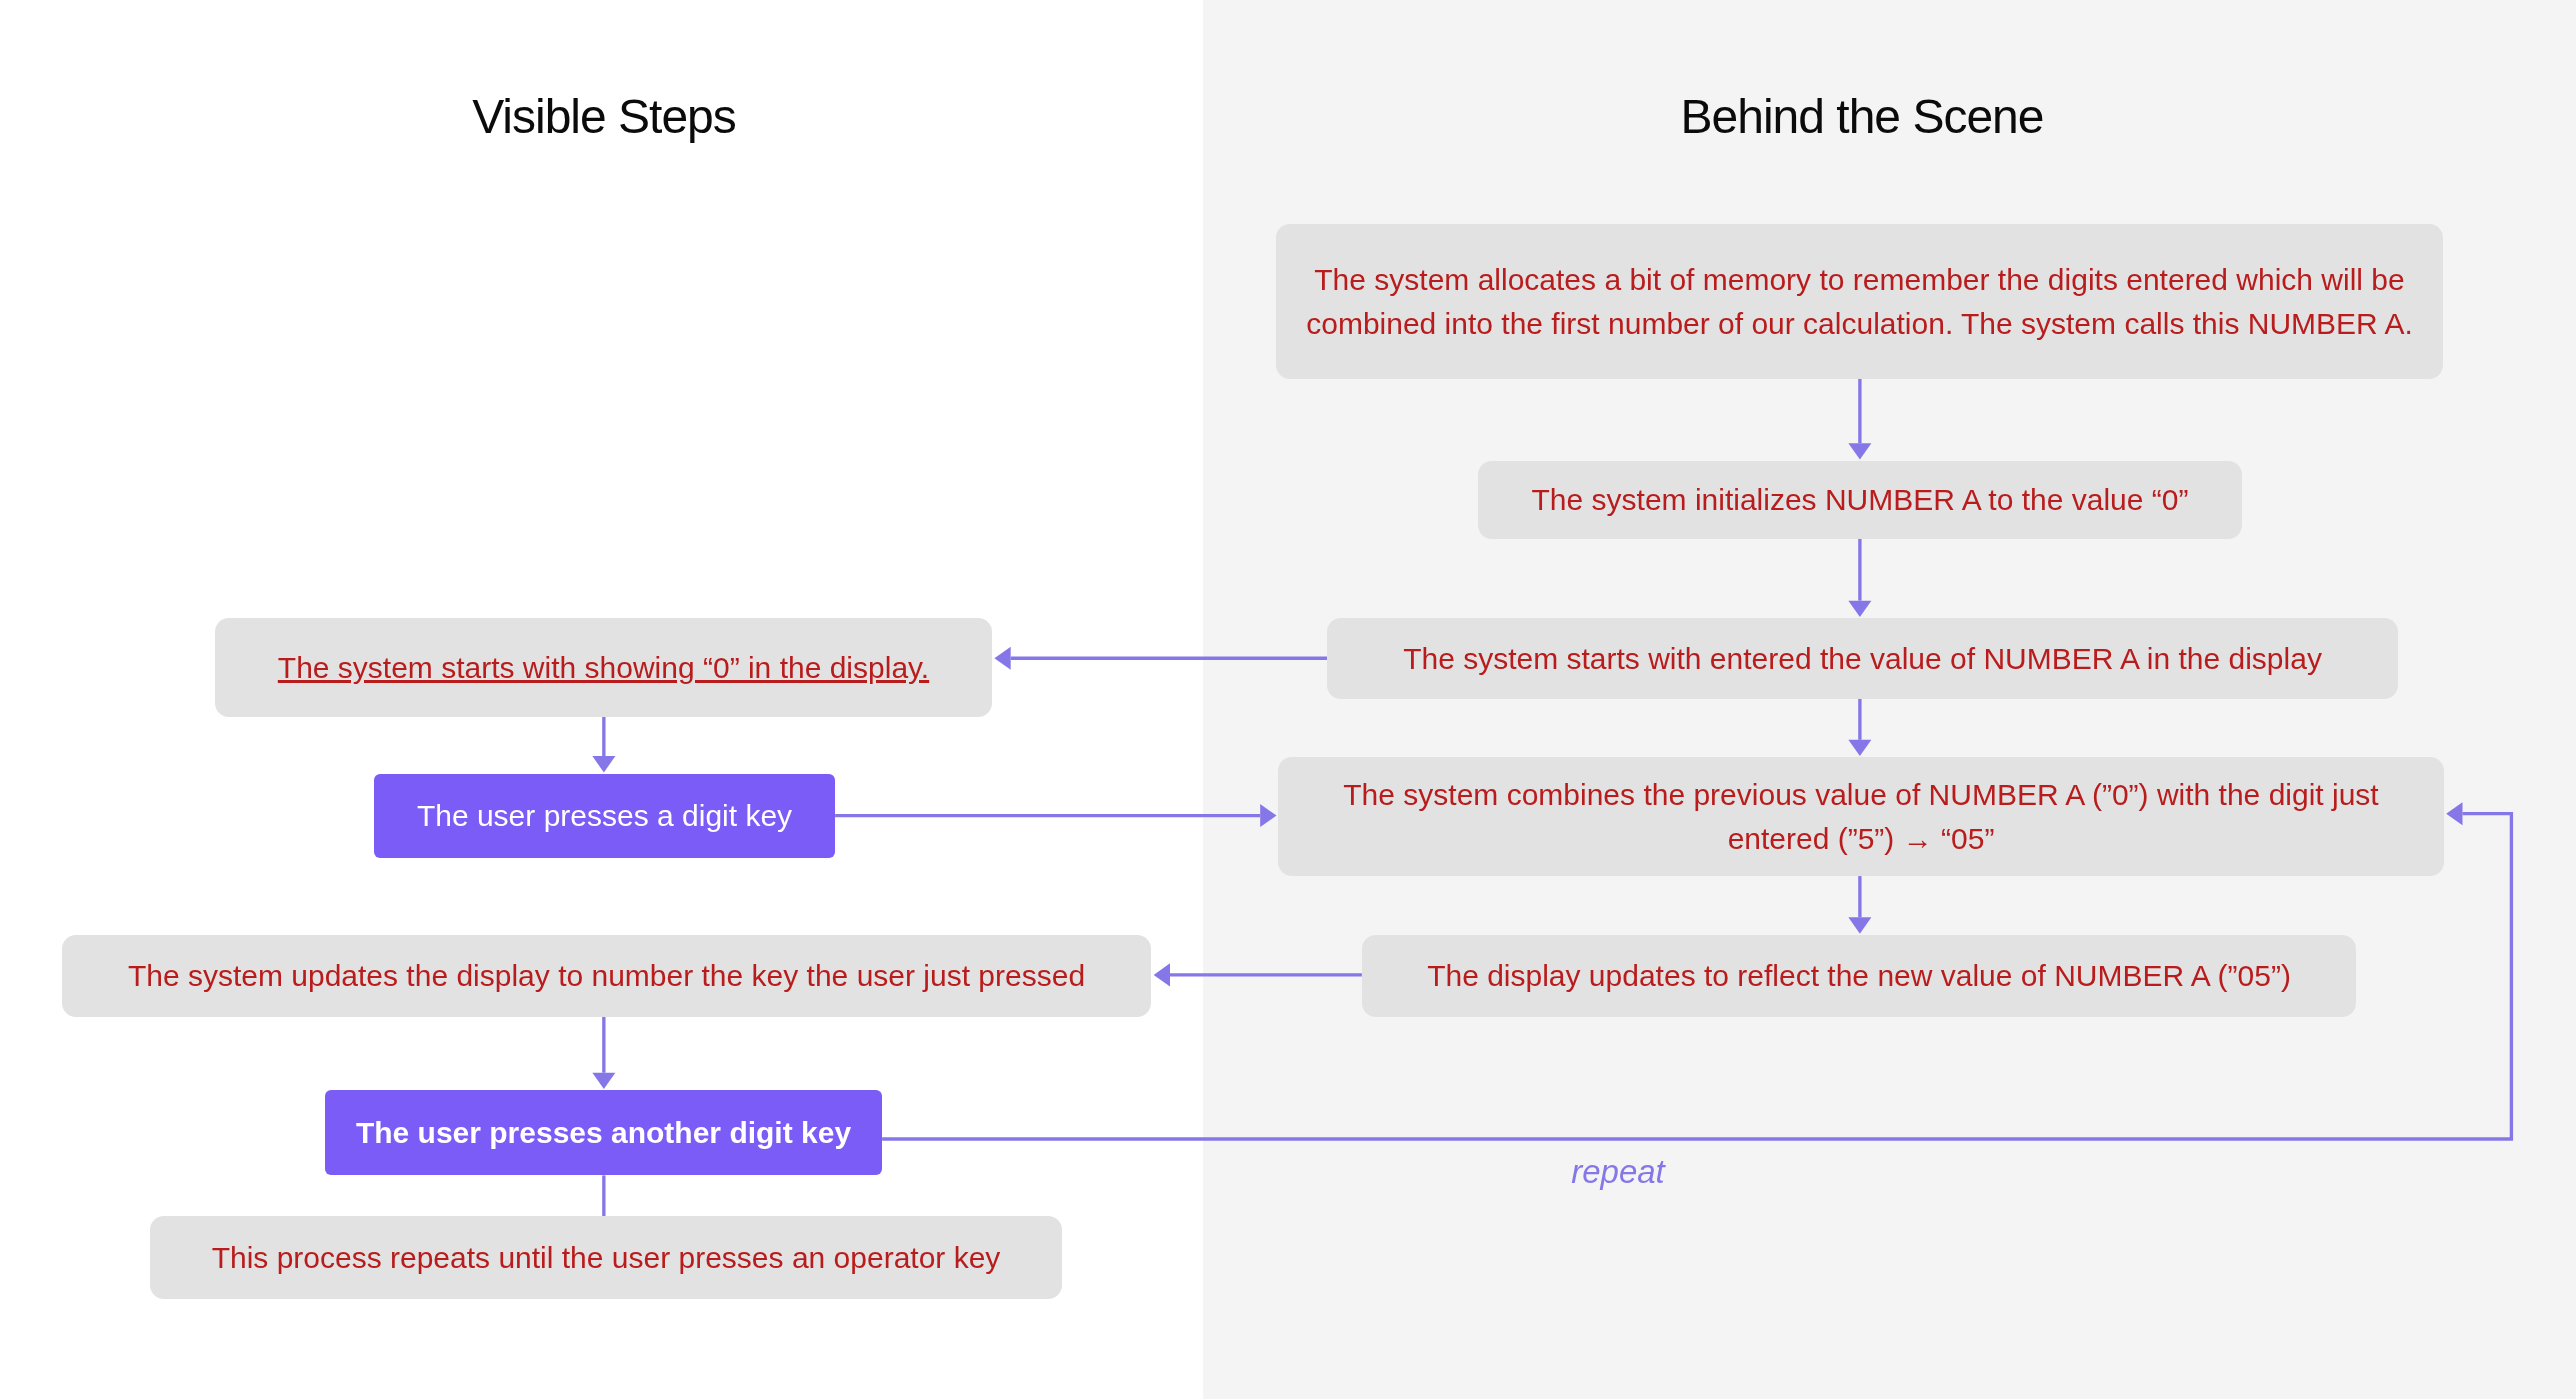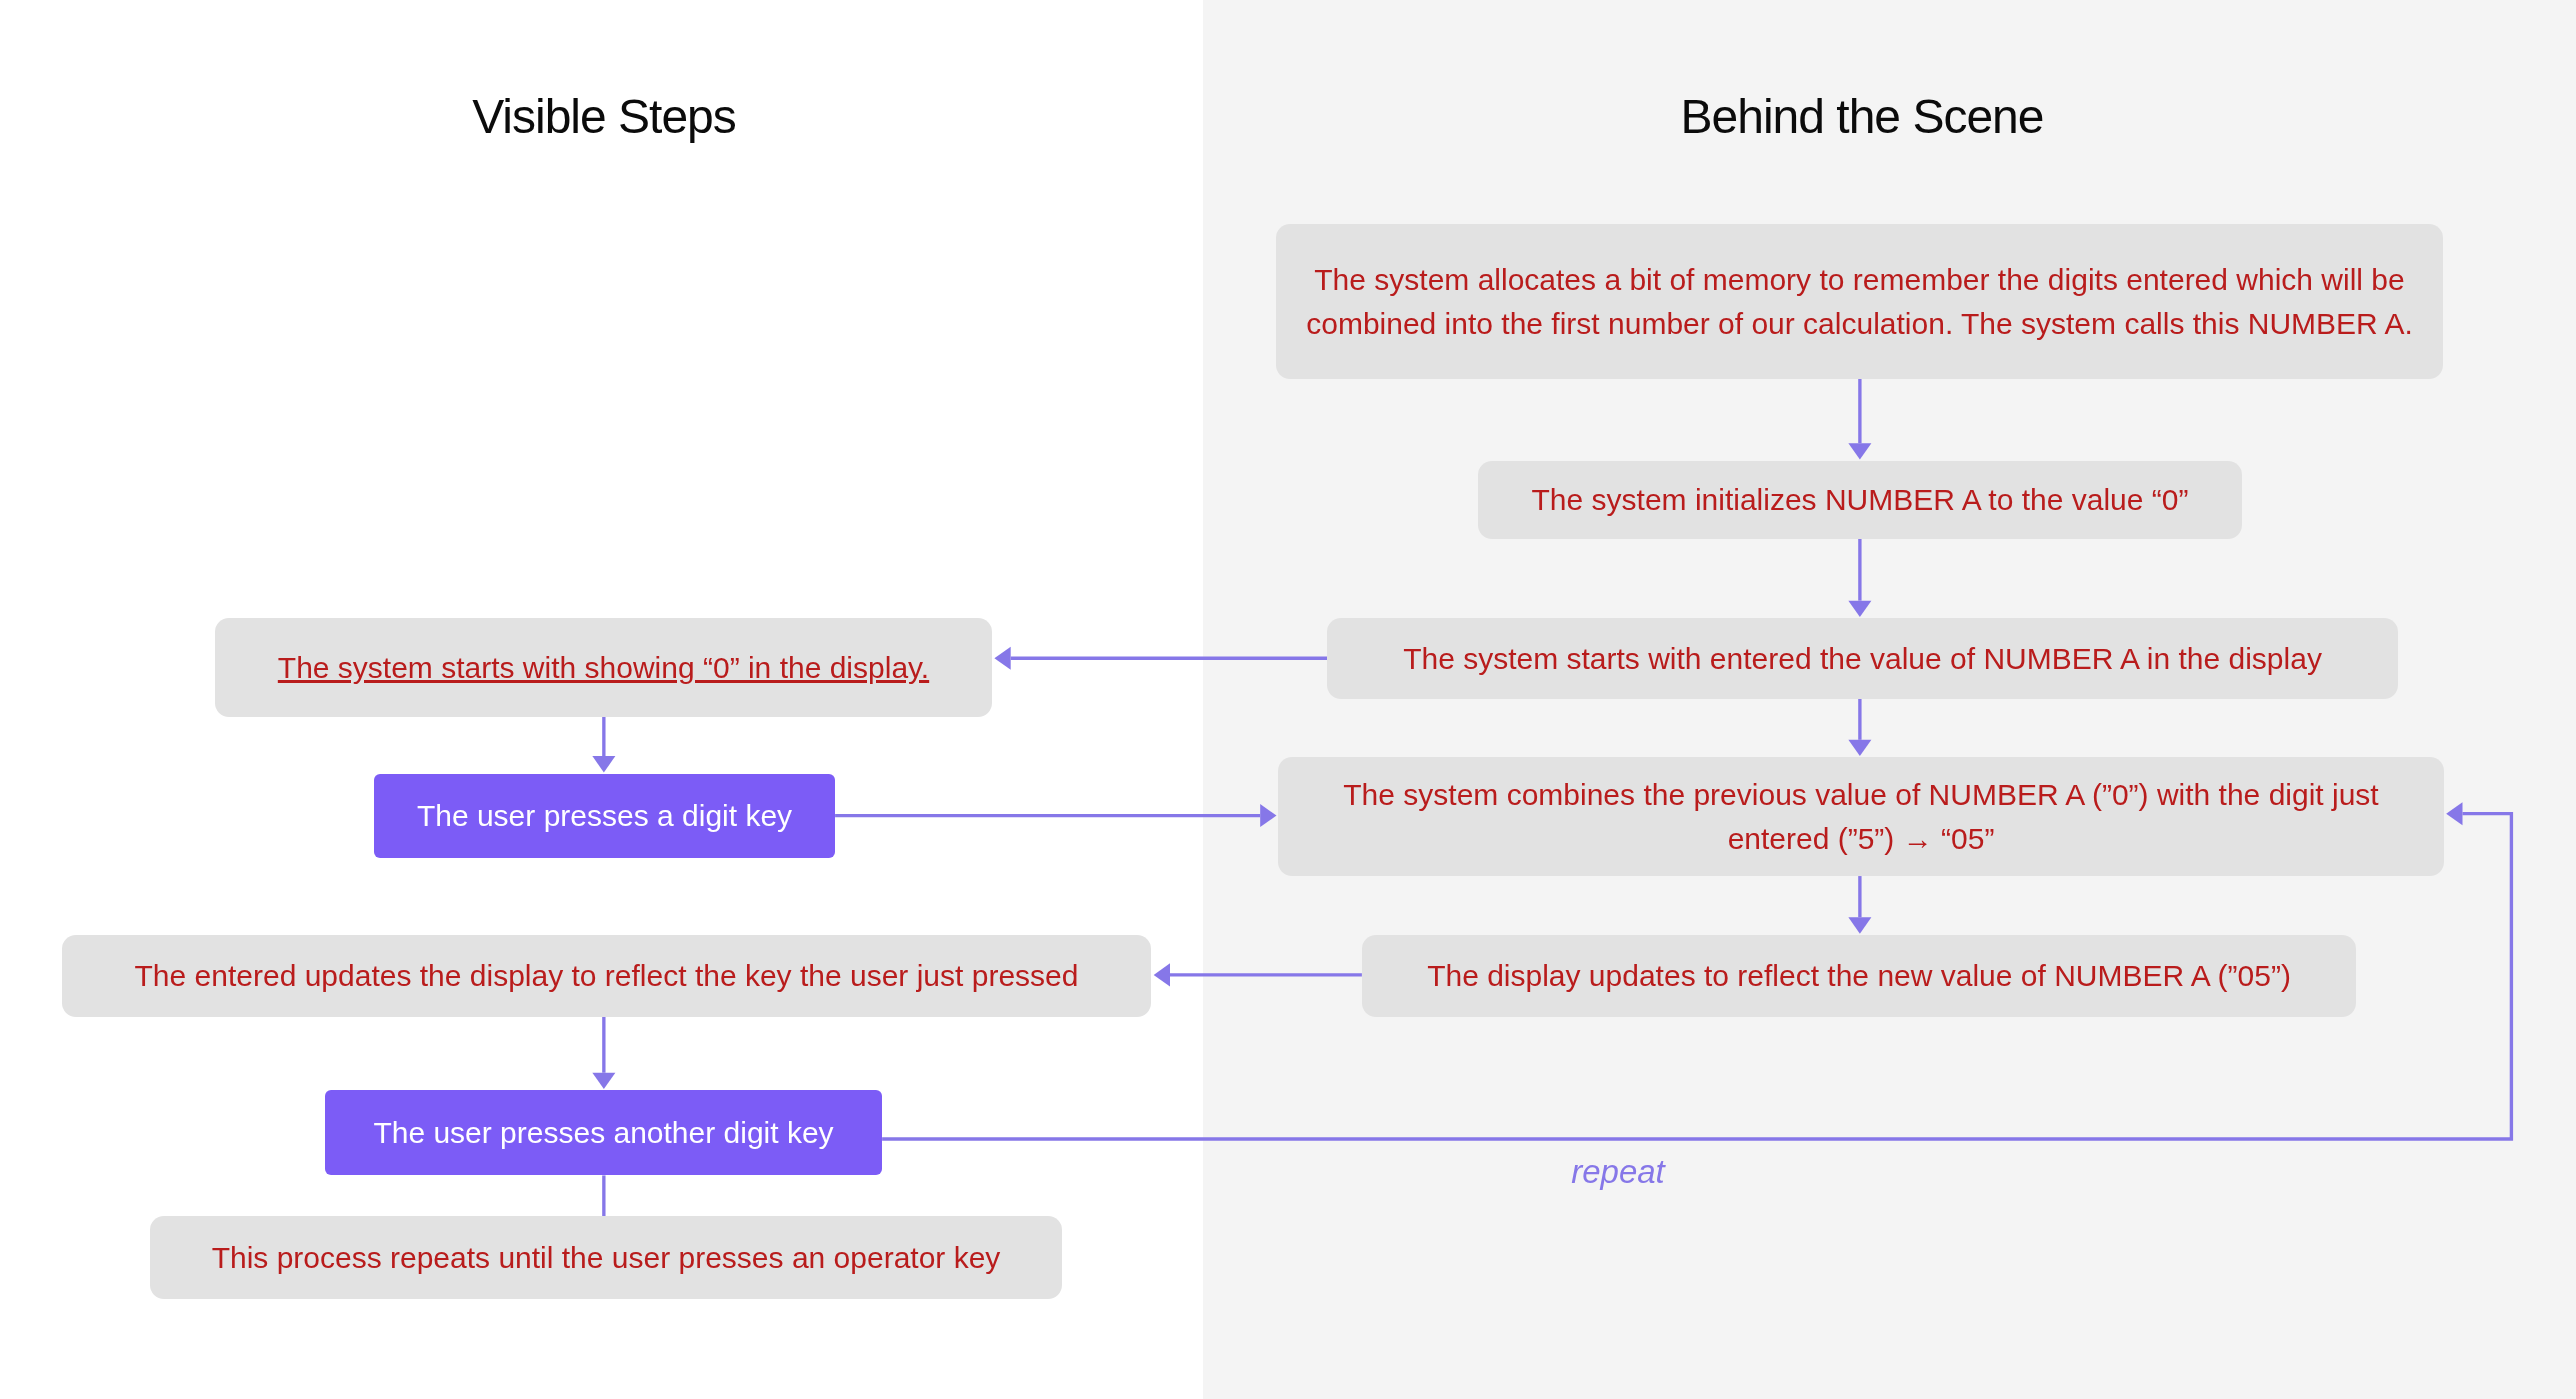--- a/index.html
+++ b/index.html
@@ -37,21 +37,21 @@
   }
   
   #node-r1{left:1276px;top:224px;width:1167px;height:155px;}
   #node-r2{left:1478px;top:461px;width:764px;height:78px;}
   #node-r3{left:1327px;top:618px;width:1071px;height:81px;}
   #node-l1{left:215px; top:618px;width:777px; height:99px;text-decoration:underline;}
   #node-p1{left:374px; top:774px;width:461px; height:84px;}
   #node-r4{left:1278px;top:757px;width:1166px;height:119px;}
   #node-l3{left:62px;  top:935px;width:1089px;height:82px;}
   #node-r5{left:1362px;top:935px;width:994px;height:82px;}
-  #node-p2{left:325px; top:1090px;width:557px;height:85px;}
+  #node-p2{left:325px; top:1090px;width:557px;height:85px;font-weight:bold;}
   #node-l5{left:150px; top:1216px;width:912px;height:83px;}
   #arrow-layer{
     position:absolute;left:0;top:0;width:2576px;height:1399px;
     pointer-events:none;
   }
   #loop-label{
     position:absolute;left:1522px;top:1153px;width:192px;
     text-align:center;font-size:33px;font-style:italic;color:#8677e8;
   }
 </style>
@@ -126,20 +126,20 @@
   </svg>
 
   <div id="node-r1" class="node">The system allocates a bit of memory to remember the digits entered which will be combined into the first number of our calculation. The system calls this NUMBER A.</div>
   <div id="node-r2" class="node">The system initializes NUMBER A to the value “0”</div>
   <div id="node-r3" class="node">The system starts with entered the value of NUMBER A in the display</div>
   <div id="node-r4" class="node">The system combines the previous value of NUMBER A (”0”) with the digit just entered (”5”) → “05”</div>
   <div id="node-r5" class="node">The display updates to reflect the new value of NUMBER A (”05”)</div>
 
   <div id="node-l1" class="node">The system starts with showing “0” in the display.</div>
   <div id="node-p1" class="node action">The user presses a digit key</div>
-  <div id="node-l3" class="node">The entered updates the display to reflect the key the user just pressed</div>
+  <div id="node-l3" class="node">The system updates the display to number the key the user just pressed</div>
   <div id="node-p2" class="node action">The user presses another digit key</div>
   <div id="node-l5" class="node">This process repeats until the user presses an operator key</div>
 
   <div id="loop-label">repeat</div>
 
 </div>
 
 
 </body></html>

